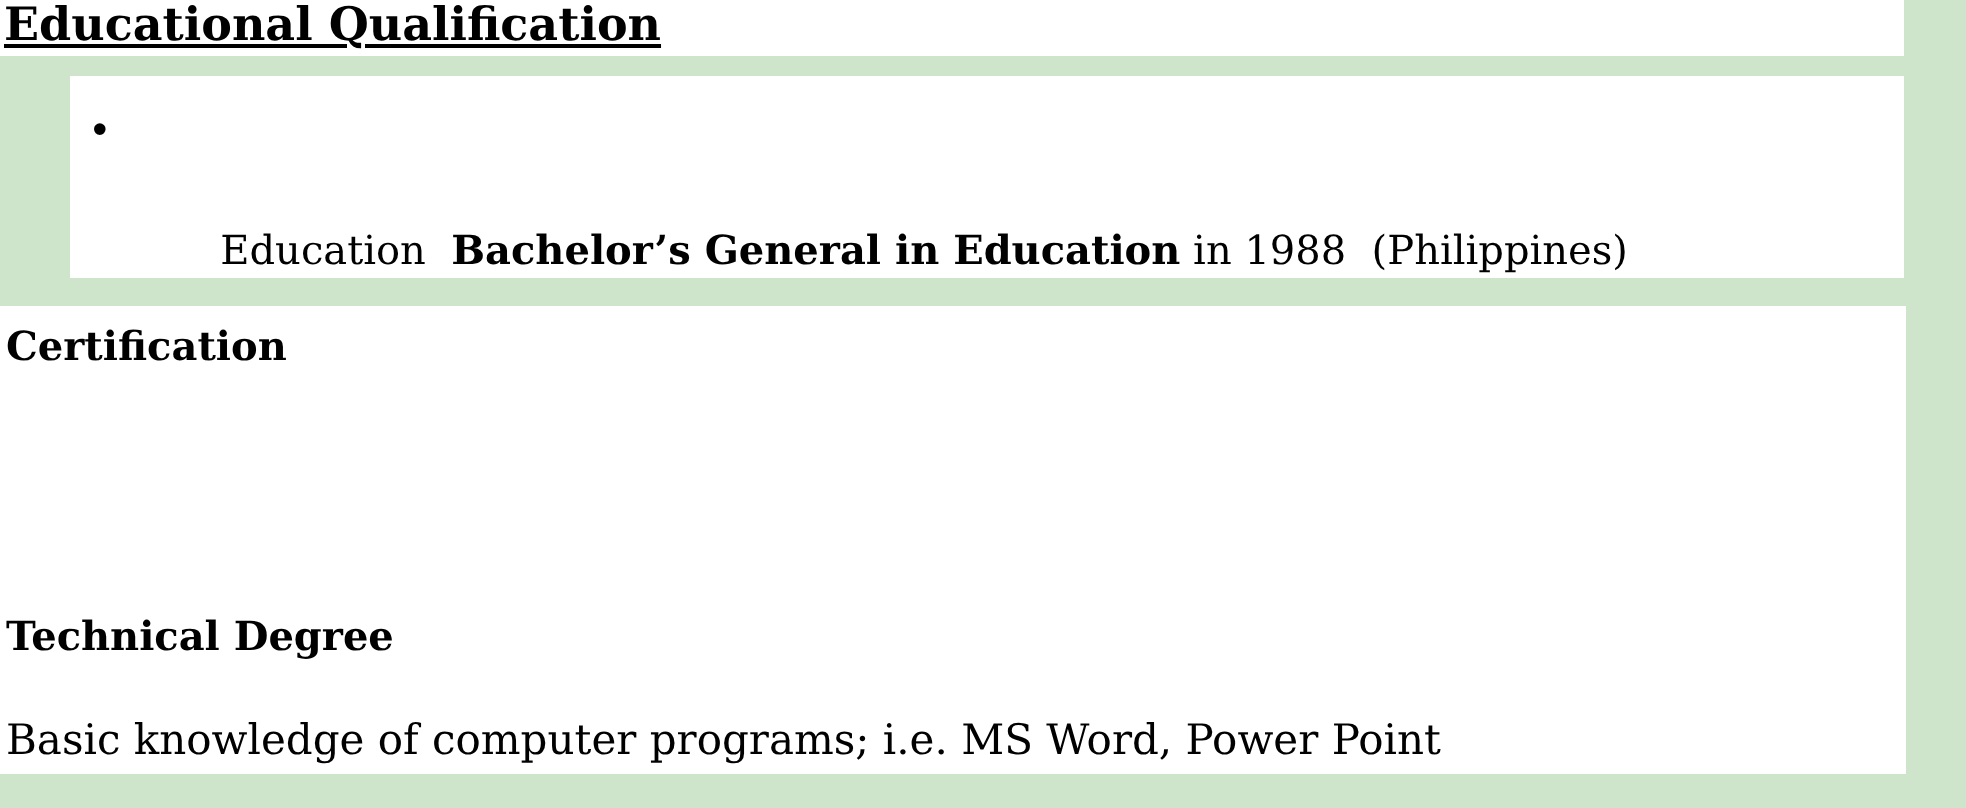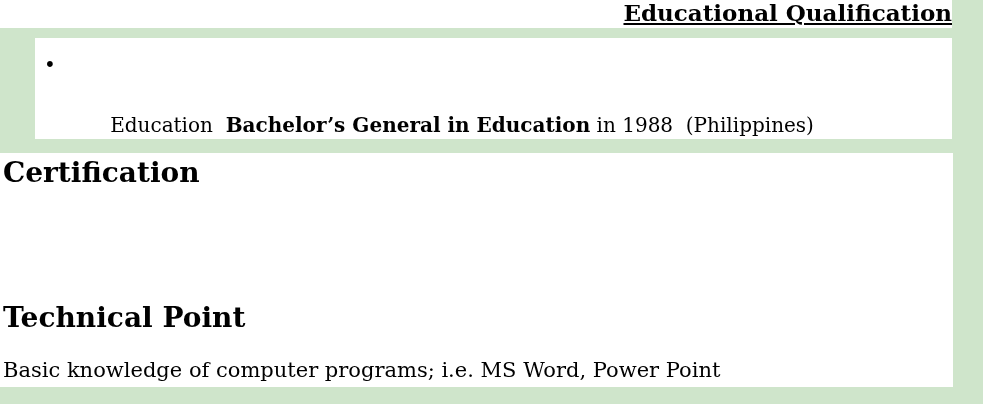--- a/index.html
+++ b/index.html
@@ -26,21 +26,20 @@
   .edu-heading {
     margin: 0;
     padding-left: 2px;
     font-size: 23px;
     line-height: 26px;
     font-weight: bold;
     text-decoration: underline;
     text-decoration-thickness: 2px;
     text-underline-offset: 2px;
     white-space: pre-wrap;
-    text-align: right;
   }
   .bullets-box {
     left: 35px; top: 38px;
     width: 917px; height: 101px;
     padding-top: 12px;
     font-size: 20px;
   }
   .bullet {
     position: relative;
     padding-left: 37px;
@@ -61,21 +60,21 @@
   }
   .lower-box .line {
     position: absolute;
     left: 3px;
     margin: 0;
     line-height: 28px;
     white-space: pre-wrap;
   }
   .sec-heading {
     font-weight: bold;
-    font-size: 28px;
+    font-size: 20px;
   }
   .cert-heading { top: 6px; }
   .cert-body    { top: 56px; }
   .tech-heading { top: 151px; }
   .tech-body    { top: 203px; }
   b { font-weight: bold; }
 </style>
 </head>
 <body>
 
@@ -91,17 +90,17 @@
       <span><span>Education  </span><b>Bachelor’s General in Education</b><span> in 1988  (Philippines)</span></span>
     </div>
     <div class="bullet">
       <span class="dot">•</span>
       <span><span>Earned the General Academic Requirements in the </span><b>Master’s Degree</b><span> ( 36 units),</span><br><span>( 1995, Philippines)</span></span>
     </div>
   </div>
 
   <div class="box lower-box">
     <h2 class="line sec-heading cert-heading">Certification</h2>
-    <h2 class="line sec-heading tech-heading">Technical Point</h2>
+    <h2 class="line sec-heading tech-heading">Technical Degree</h2>
     <p class="line tech-body">Basic knowledge of computer programs; i.e. MS Word, Power Point</p>
   </div>
 
 </div>
 
 </body></html>

